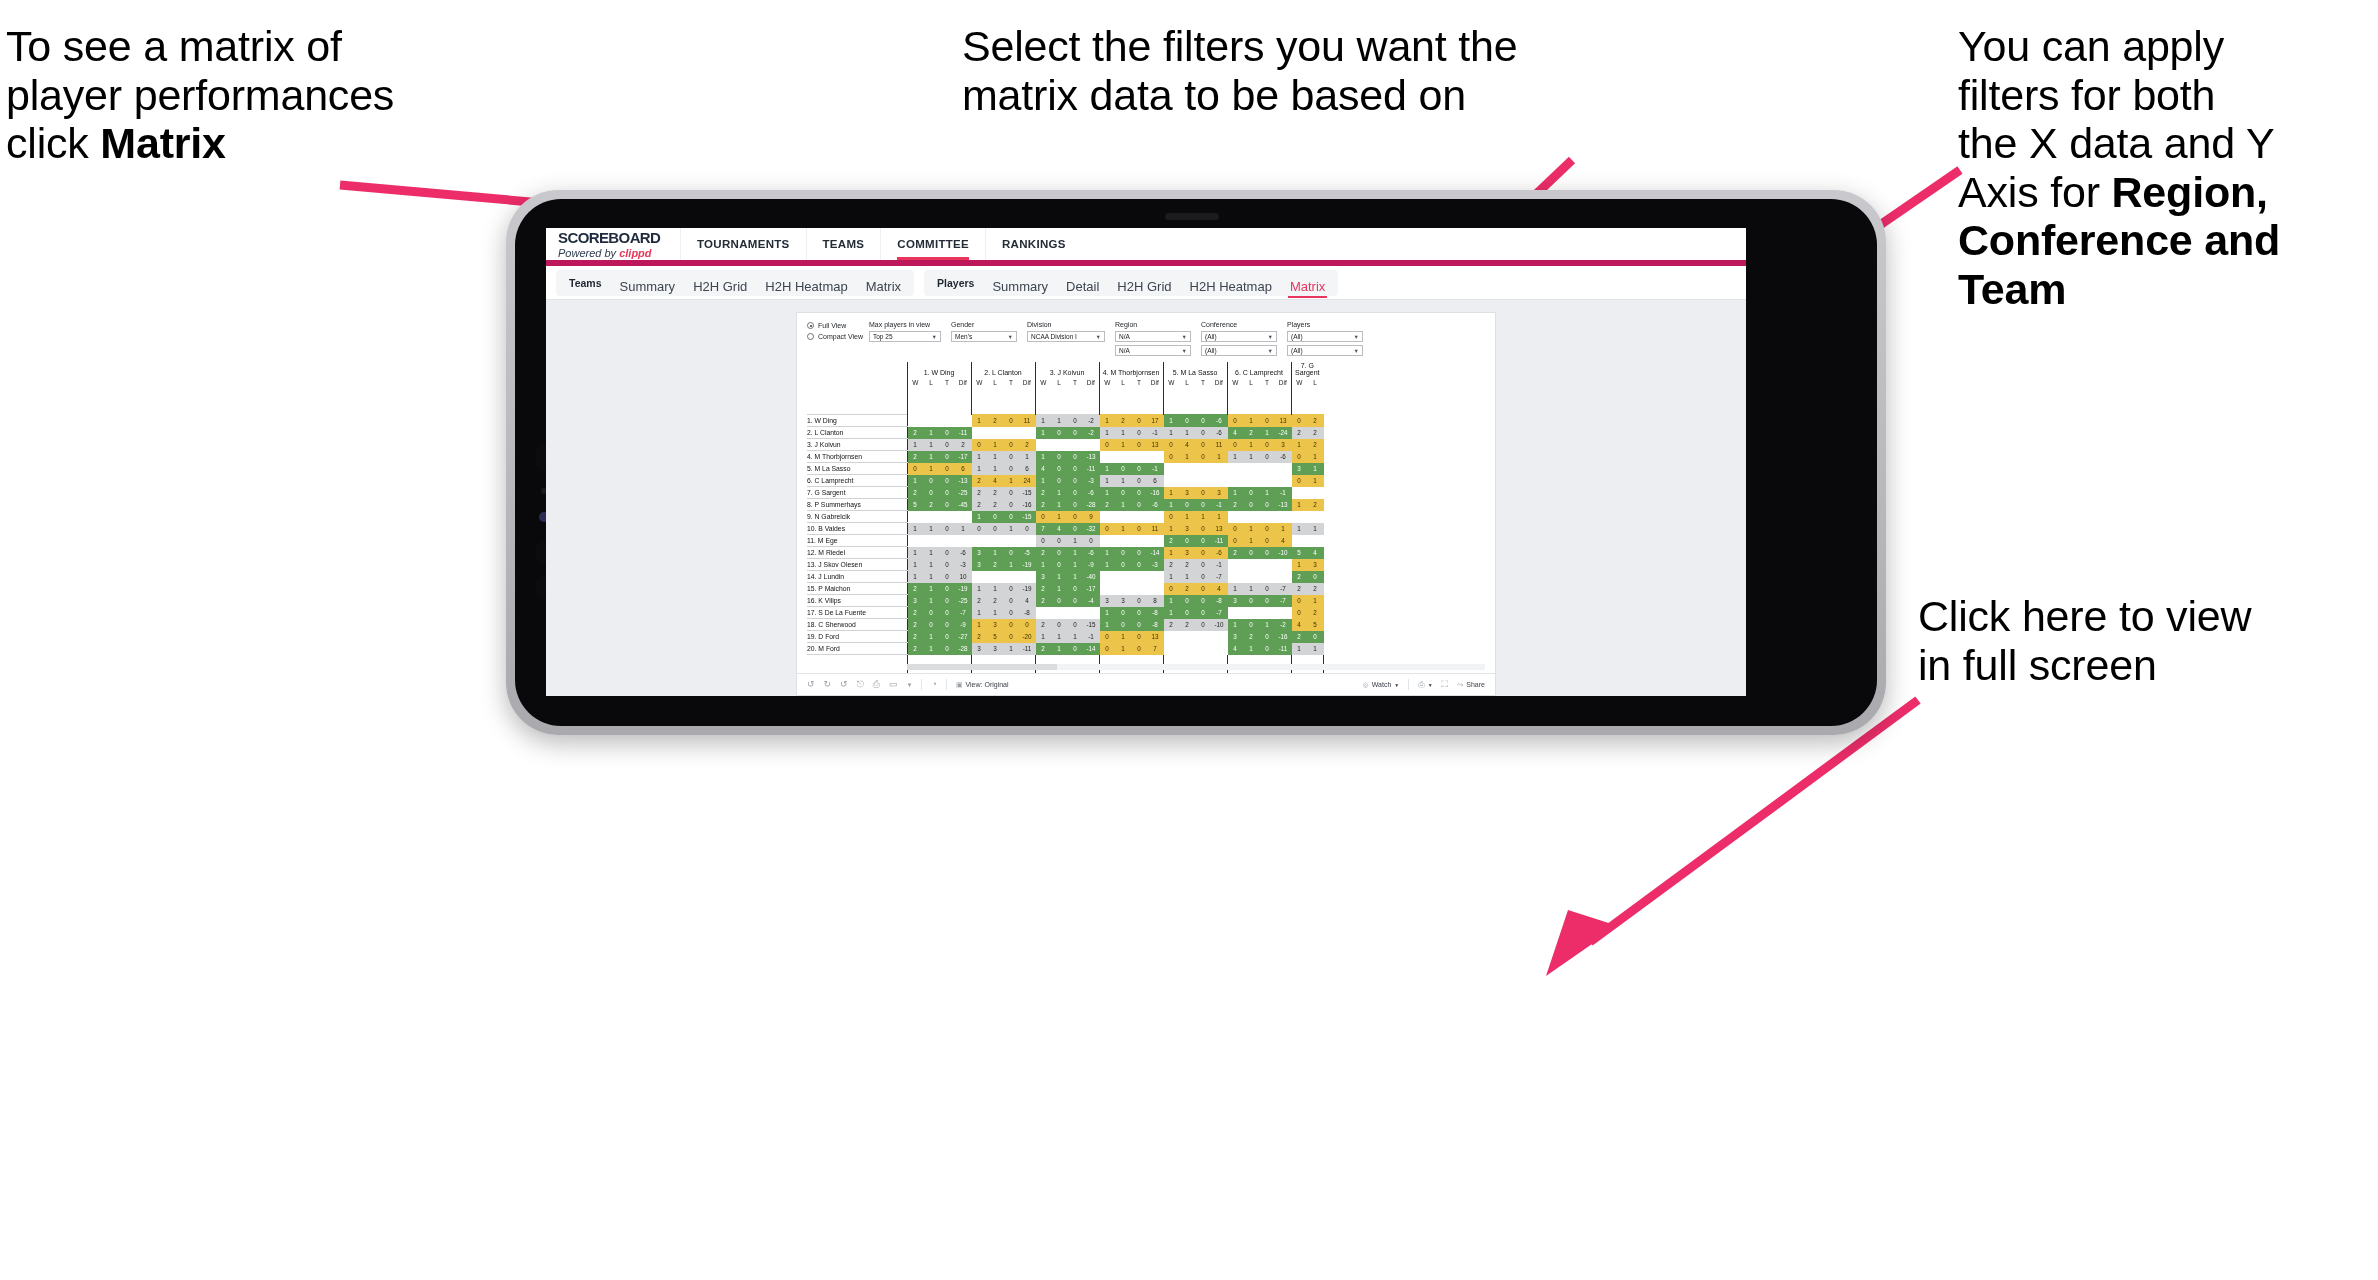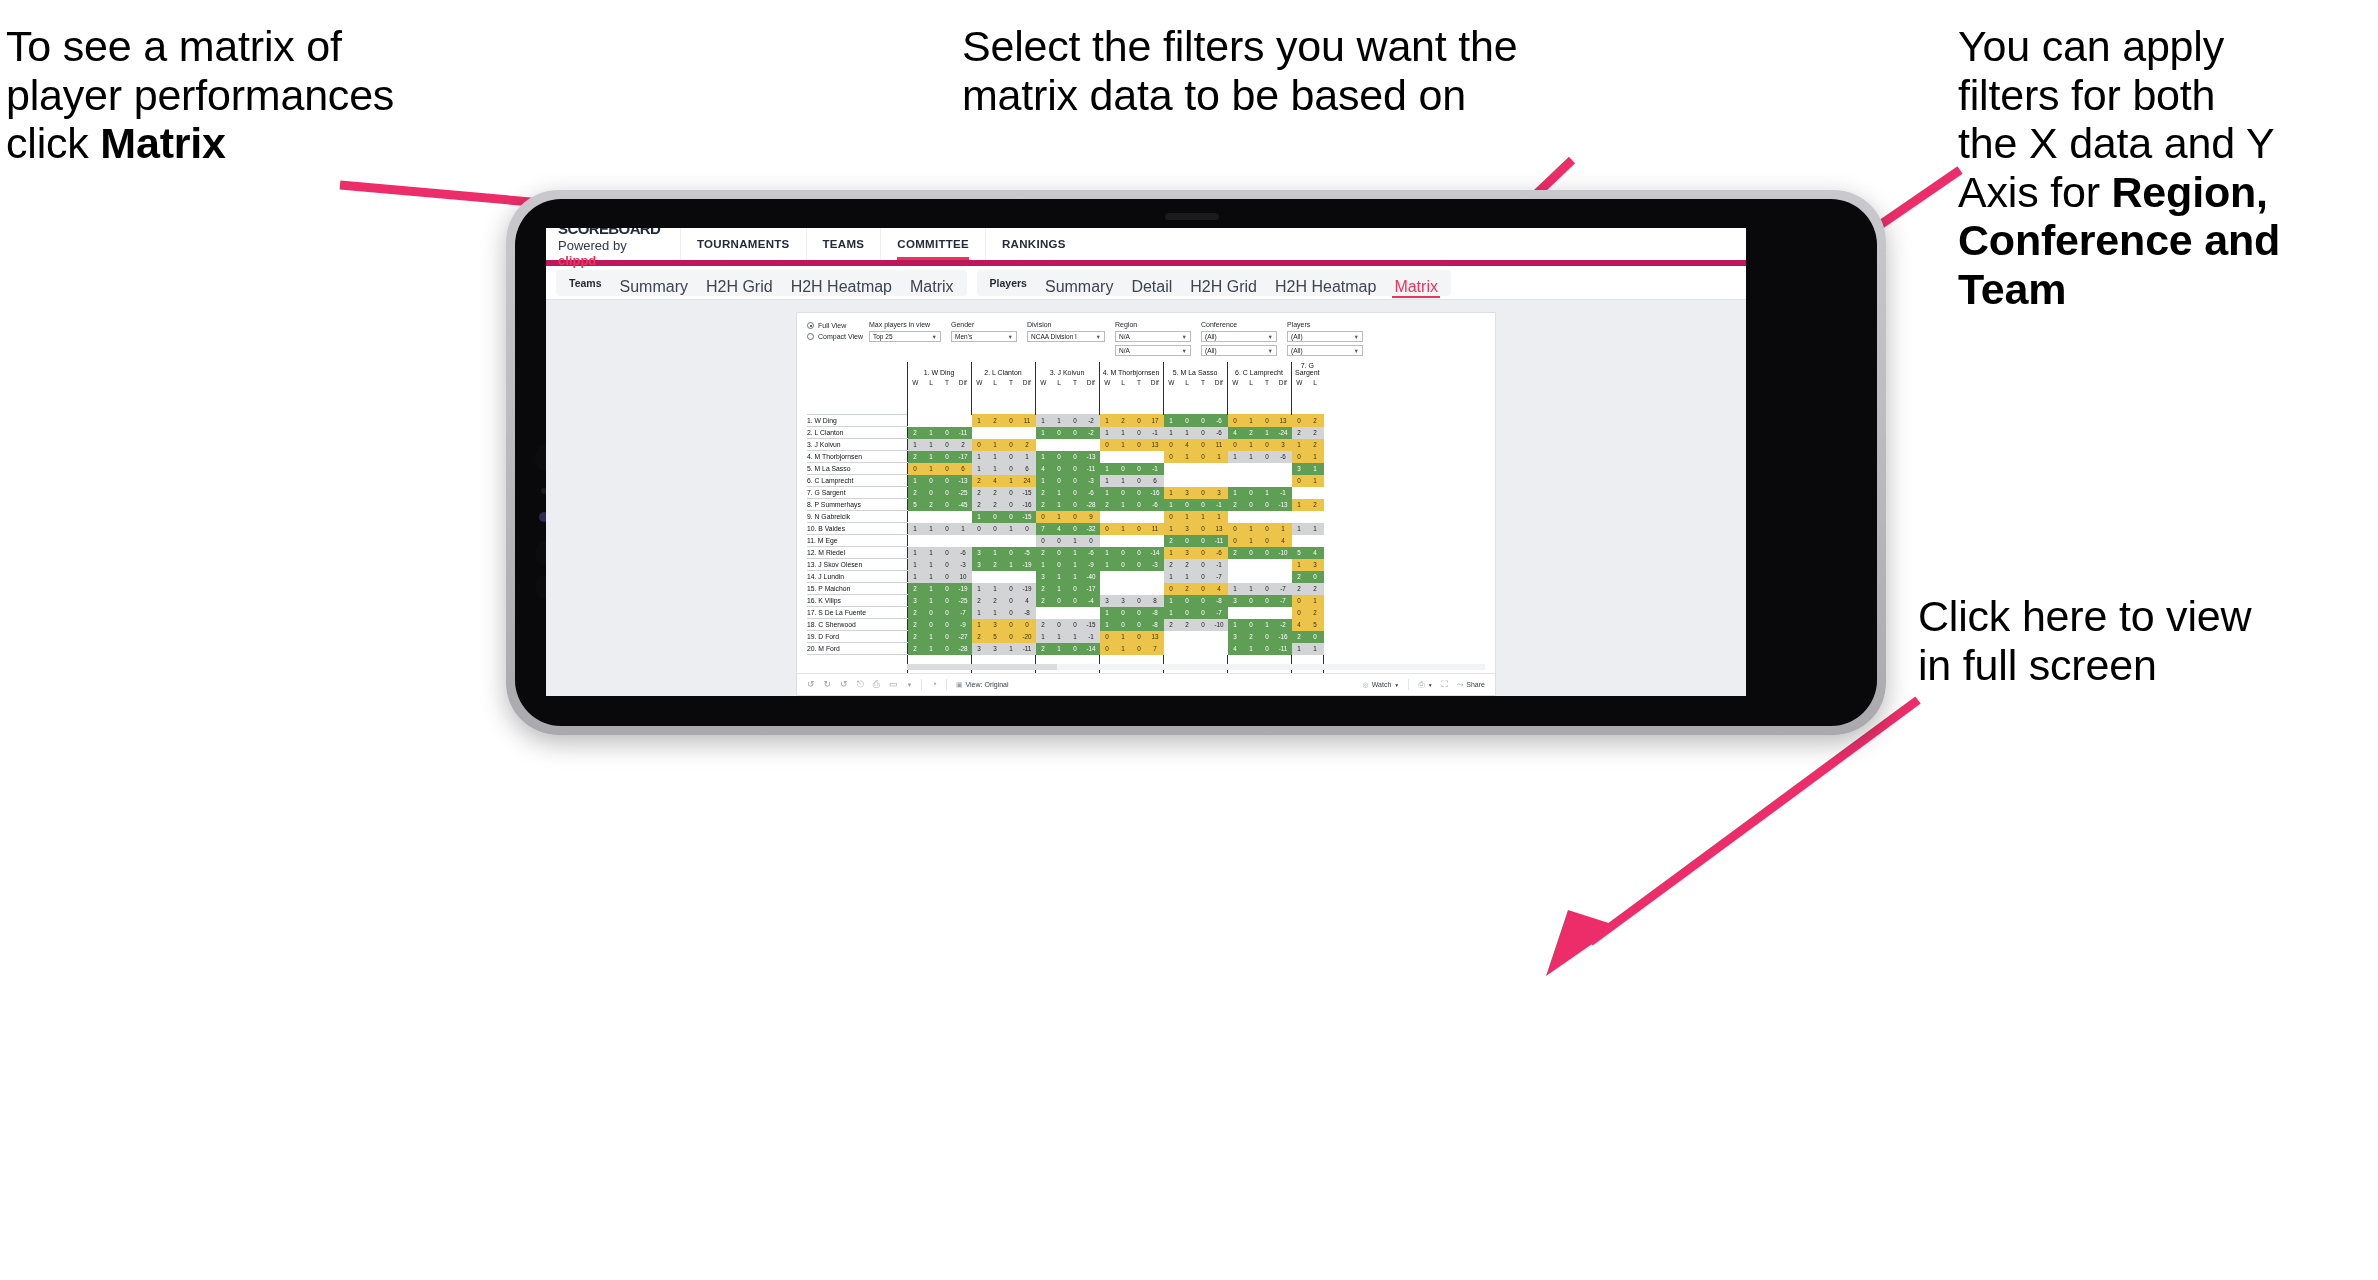--- a/index.html
+++ b/index.html
@@ -61,21 +61,21 @@
   #appbar {
     height: 38px; background:#fff; display:flex; align-items:center;
     border-bottom: 6px solid #be185d;
   }
   #logo-box { width: 112px; padding-left: 12px; }
   #logo-word {
     font-family:"Liberation Sans", sans-serif;
     font-weight: 800; font-size: 15px; letter-spacing: -0.6px;
     color:#1f2b3d; line-height: 1;
   }
-  #logo-sub { font-size: 13px; color:#2d3a4d; margin-top:2px; }
+  #logo-sub { font-size: 11px; color:#2d3a4d; margin-top:2px;font-style:italic; }
   #logo-sub .clippd { color:#e8365d; font-weight:700; }
   .topnav {
     display:flex; align-items:center; height:100%;margin-left:22px;
   }
   .topnav-item {
     font-size: 11.5px; font-weight: 700; color:#222b36;
     letter-spacing:0.3px; padding: 0 16px; height:100%;
     display:flex; align-items:center; border-left:1px solid #edeff2;
     position:relative; cursor:pointer;
   }
@@ -89,21 +89,21 @@
     gap: 10px; padding-left: 10px; border-bottom:1px solid #e0e3e7;
   }
   .tabgroup {
     display:flex; align-items:center; height: 26px;
     background:#f4f5f7; border-radius:4px; padding: 0 4px;
   }
   .tabgroup .grp-label {
     font-size:10.5px; font-weight:700; color:#1f2630; padding: 0 9px;
   }
   .tab {
-    font-size:16px; color:#3d4550; padding: 0 9px; height:100%;
+    font-size:13px; color:#3d4550; padding: 0 9px; height:100%;
     display:flex; align-items:center; cursor:pointer; position:relative;margin-top:8px;
   }
   .tab.active { color:#e8365d; }
   .tab.active::after {
     content:""; position:absolute; left:7px; right:7px; bottom:2px;
     height:2px; background:#e8365d;
   }
 
   
   #report-wrap { padding: 12px 0 0 0; height: calc(100% - 72px); background:#eceef1; }

